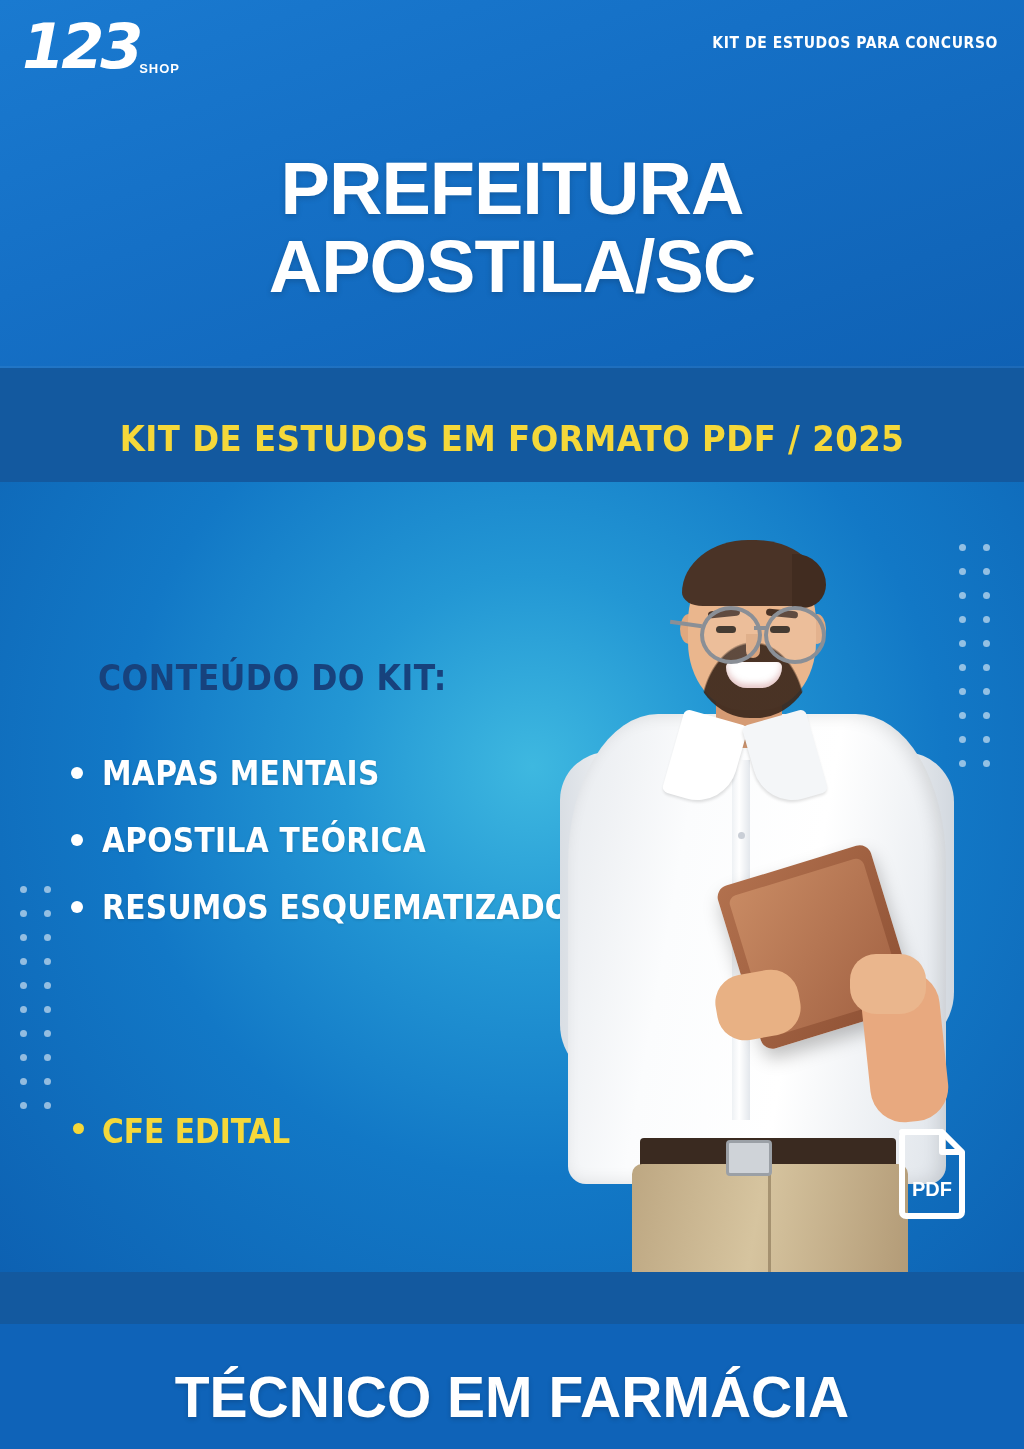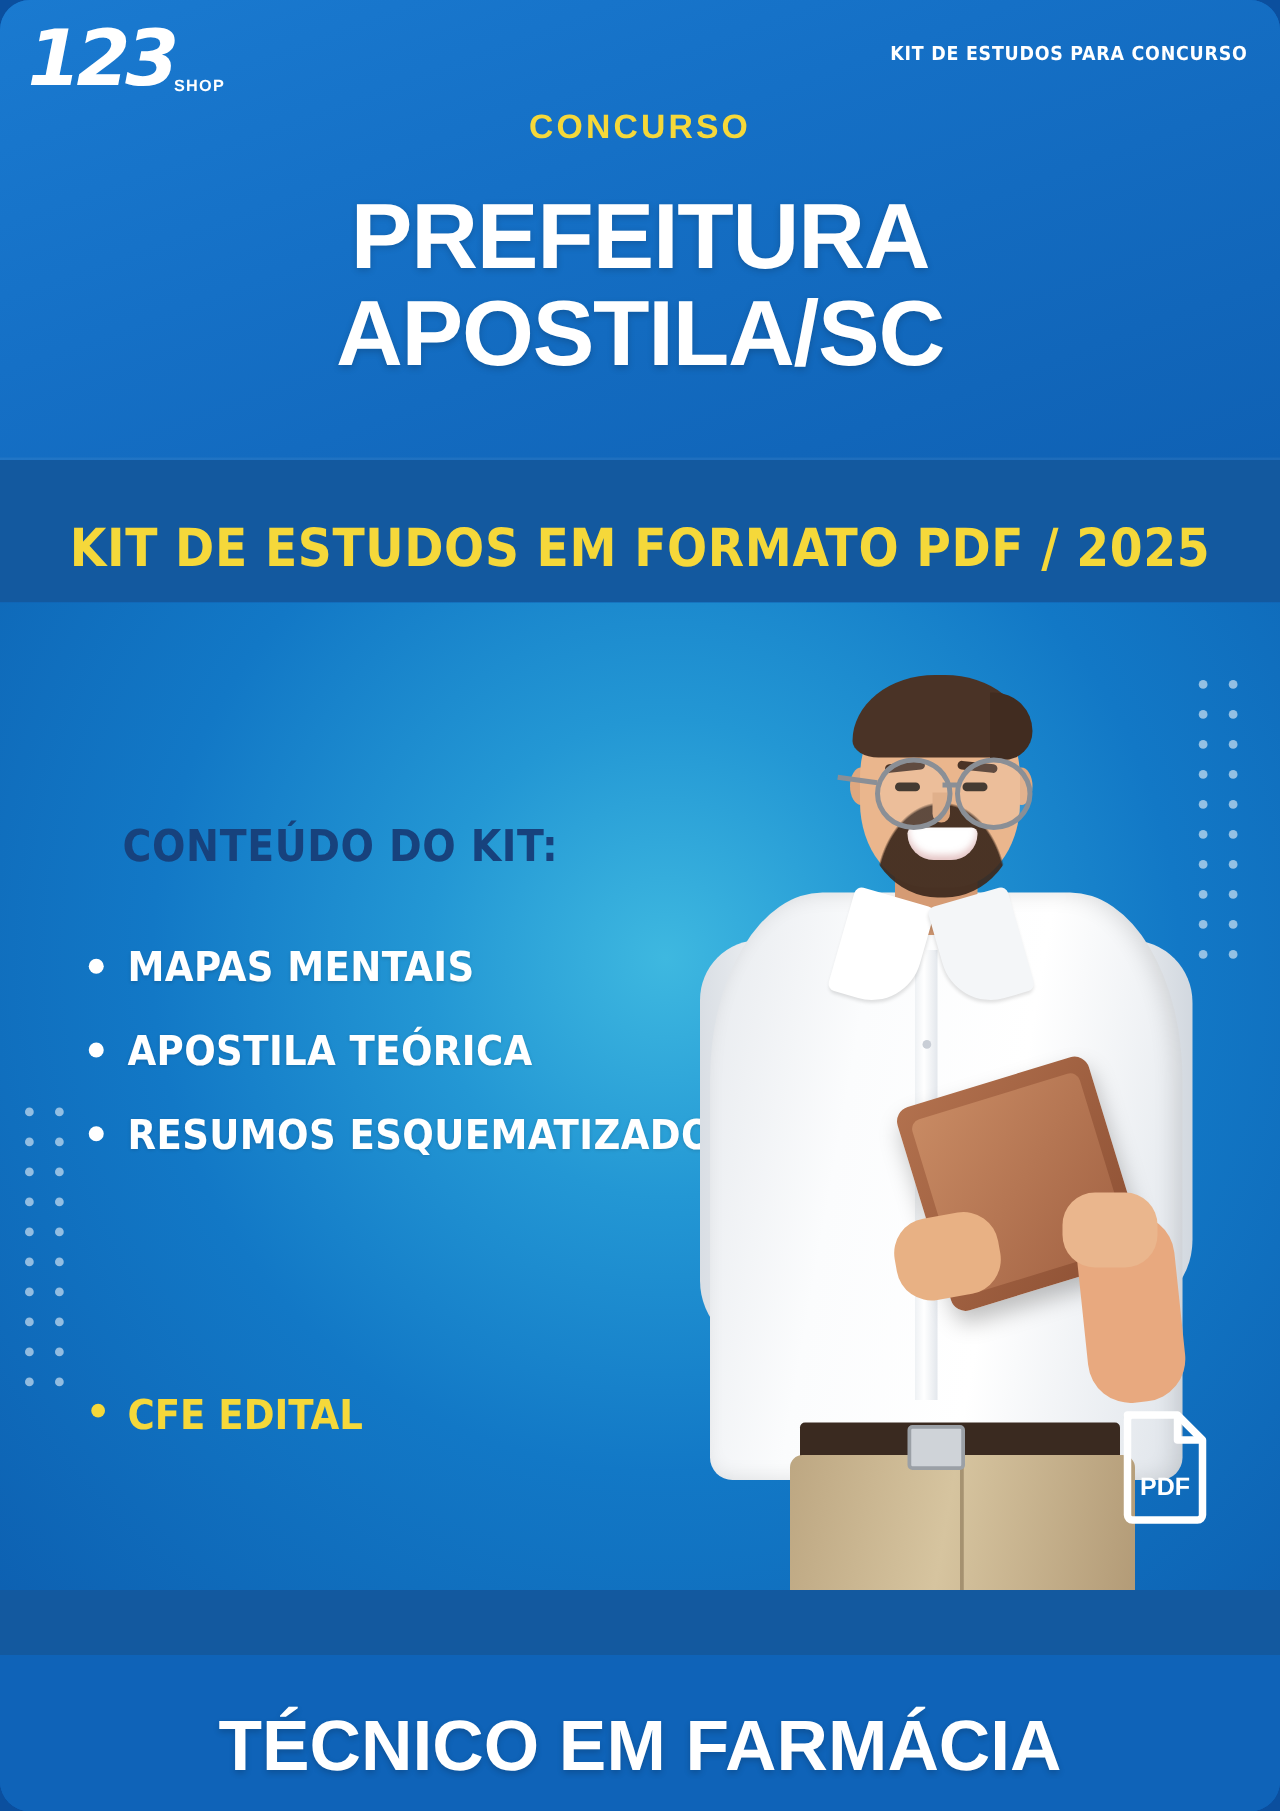--- a/index.html
+++ b/index.html
@@ -8,21 +8,20 @@
     background: #0b4f9e;
   }
   .poster {
     position: relative;
     width: 1024px;
     height: 1449px;
     overflow: hidden;
     font-family: "Liberation Sans", sans-serif;
     background: #1069c4;
     color: #ffffff;
-    border-radius: 24px;
   }
 
   
   .hero {
     position: absolute;
     left: 0; top: 0;
     width: 1024px;
     height: 368px;
     background: linear-gradient(160deg, #1a7ad0 0%, #1570c6 40%, #0f61b4 100%);
   }
@@ -95,21 +94,21 @@
     position: absolute;
     left: 0; top: 368px;
     width: 1024px; height: 114px;
     background: #13599f;
     display: flex;
     align-items: center;
     justify-content: center;
   }
   .band .band-text {
     color: #f5d83a;
-    font-size: 42px;
+    font-size: 36px;
     font-weight: bold;
     letter-spacing: 0.5px;
     font-family: "DejaVu Sans Condensed", "Liberation Sans", sans-serif;
     white-space: nowrap;
     margin-top: 26px;
   }
 
   
   .body {
     position: absolute;
@@ -417,21 +416,20 @@
 
   <div class="hero">
 
     <div class="logo">
       <span class="digits">123</span>
       <span class="shop">SHOP</span>
     </div>
 
     <div class="kit-top">KIT DE ESTUDOS PARA CONCURSO</div>
 
-    <div class="concurso">CONCURSO</div>
 
     <div class="title">
       <div>PREFEITURA</div>
       <div>APOSTILA/SC</div>
     </div>
   </div>
 
   <div class="band">
     <div class="band-text">KIT DE ESTUDOS EM FORMATO PDF / 2025</div>
   </div>

